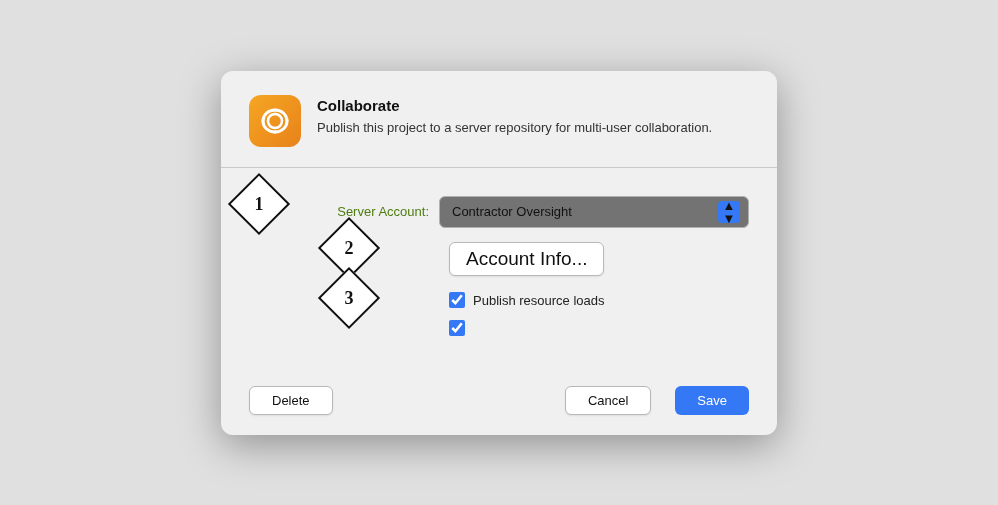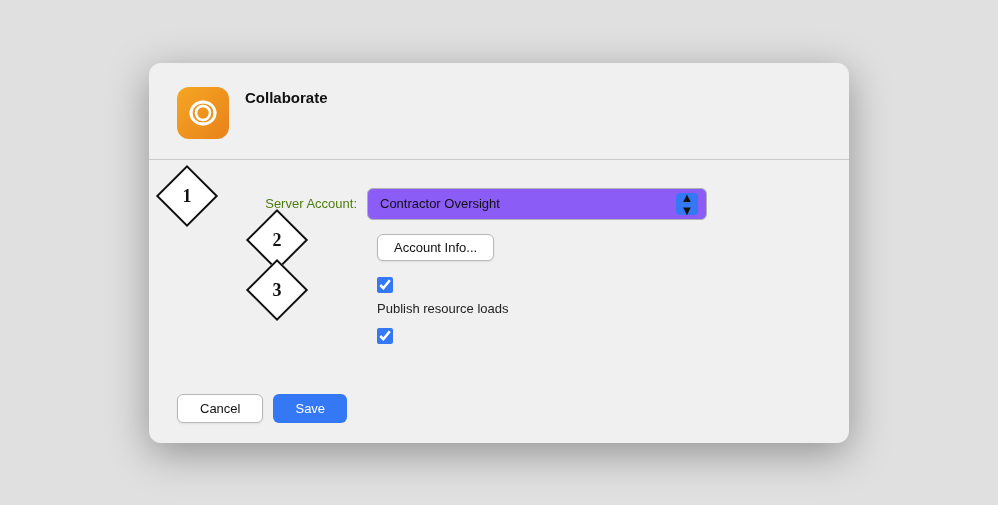--- a/index.html
+++ b/index.html
@@ -10,21 +10,21 @@
       align-items: center;
       justify-content: center;
       min-height: 100vh;
       font-family: -apple-system, BlinkMacSystemFont, "San Francisco", "Helvetica Neue", Arial, sans-serif;
     }
 
     .dialog {
       background: #f0f0f0;
       border-radius: 12px;
       box-shadow: 0 10px 40px rgba(0,0,0,0.35);
-      width: 700px;
+      width: 556px;
       padding: 0;
       overflow: hidden;
     }
 
     .dialog-header {
       padding: 24px 28px 20px 28px;
       display: flex;
       align-items: flex-start;
       gap: 16px;
       border-bottom: 1px solid #c8c8c8;
@@ -82,21 +82,21 @@
       color: #4d7c0f;
       text-align: right;
       white-space: nowrap;
       margin-right: 10px;
       min-width: 120px;
     }
 
     .server-account-select {
       display: flex;
       align-items: center;
-      background: #8b5cf6;
+      background: #737373;
       border: 1px solid #b0b0b0;
       border-radius: 6px;
       padding: 4px 8px 4px 12px;
       width: 340px;
       cursor: pointer;
       position: relative;
     }
 
     .server-account-select span {
       flex: 1;
@@ -124,33 +124,32 @@
       justify-content: flex-start;
       margin-bottom: 16px;
       margin-left: 200px;
     }
 
     .account-info-btn {
       background: white;
       border: 1px solid #b8b8b8;
       border-radius: 6px;
       padding: 5px 16px;
-      font-size: 13px;
+      font-size: 19px;
       color: #111;
       cursor: pointer;
       box-shadow: 0 1px 2px rgba(0,0,0,0.08);
     }
 
     .checkbox-row {
       display: flex;
-      align-items: flex-start;
+      align-items: flex-end;
       gap: 8px;
       margin-bottom: 12px;
       margin-left: 200px;
-      flex-direction: column;
     }
 
     .checkbox-row input[type="checkbox"] {
       width: 16px;
       height: 16px;
       accent-color: #3478f6;
       cursor: pointer;
     }
 
     .checkbox-label {
@@ -213,21 +212,21 @@
       border-radius: 6px;
       padding: 6px 22px;
       font-size: 13px;
       color: #111;
       cursor: pointer;
       box-shadow: 0 1px 2px rgba(0,0,0,0.08);
     }
 
     .footer-right {
       display: flex;
-      gap: 10px;
+      gap: 24px;
     }
 
     .btn-cancel {
       background: white;
       border: 1px solid #b8b8b8;
       border-radius: 6px;
       padding: 6px 22px;
       font-size: 13px;
       color: #111;
       cursor: pointer;
@@ -260,20 +259,21 @@
         <path d="M29 17 C29 11, 24 6, 17 6" stroke="white" stroke-width="3" stroke-linecap="round" fill="none"></path>
 
         <path d="M17 10 C13 10, 10 13, 10 17" stroke="white" stroke-width="2.5" stroke-linecap="round" fill="none"></path>
         <path d="M10 17 C10 21, 13 24, 17 24" stroke="white" stroke-width="2.5" stroke-linecap="round" fill="none"></path>
         <path d="M17 24 C21 24, 24 21, 24 17" stroke="white" stroke-width="2.5" stroke-linecap="round" fill="none"></path>
         <path d="M24 17 C24 13, 21 10, 17 10" stroke="white" stroke-width="2.5" stroke-linecap="round" fill="none"></path>
       </svg>
     </div>
     <div class="header-text">
       <span class="header-title">Collaborate</span>
+      <span class="header-subtitle">Publish this project to a server repository for multi-user collaboration.</span>
     </div>
   </div>
 
   <div class="dialog-body">
 
     <div class="diamond-badge badge-1">
       <div class="diamond-shape">
         <span class="diamond-number">1</span>
       </div>
     </div>
@@ -310,18 +310,19 @@
       </div>
     </div>
 
     <div class="checkbox-row">
       <input type="checkbox" id="subscribe-check" checked="" style="">
     </div>
 
   </div>
 
   <div class="dialog-footer">
+    <button class="btn-delete">Delete</button>
     <div class="footer-right">
       <button class="btn-cancel">Cancel</button>
       <button class="btn-save">Save</button>
     </div>
   </div>
 </div>
 
 </body></html>

